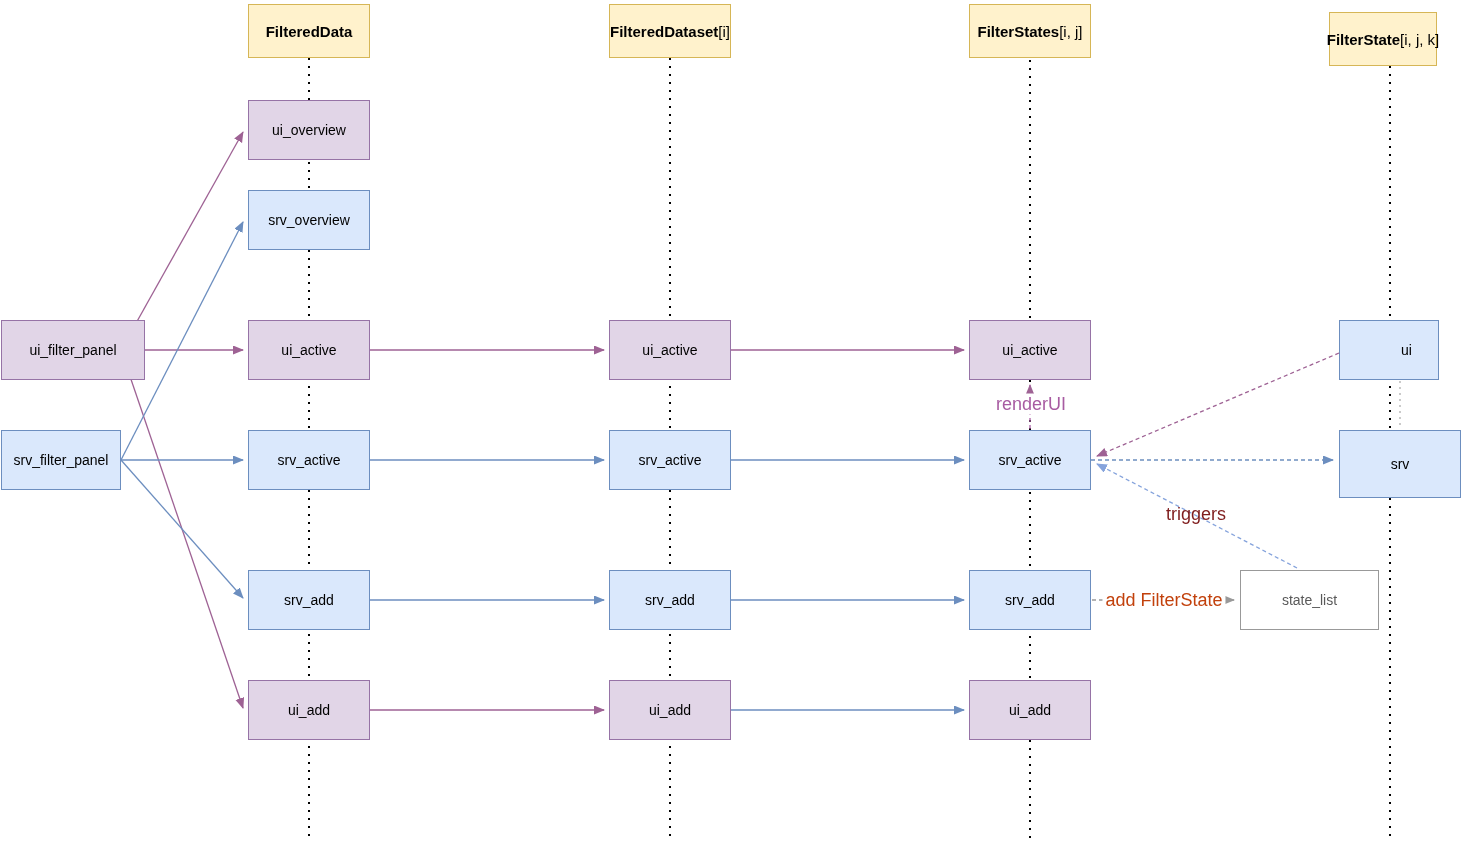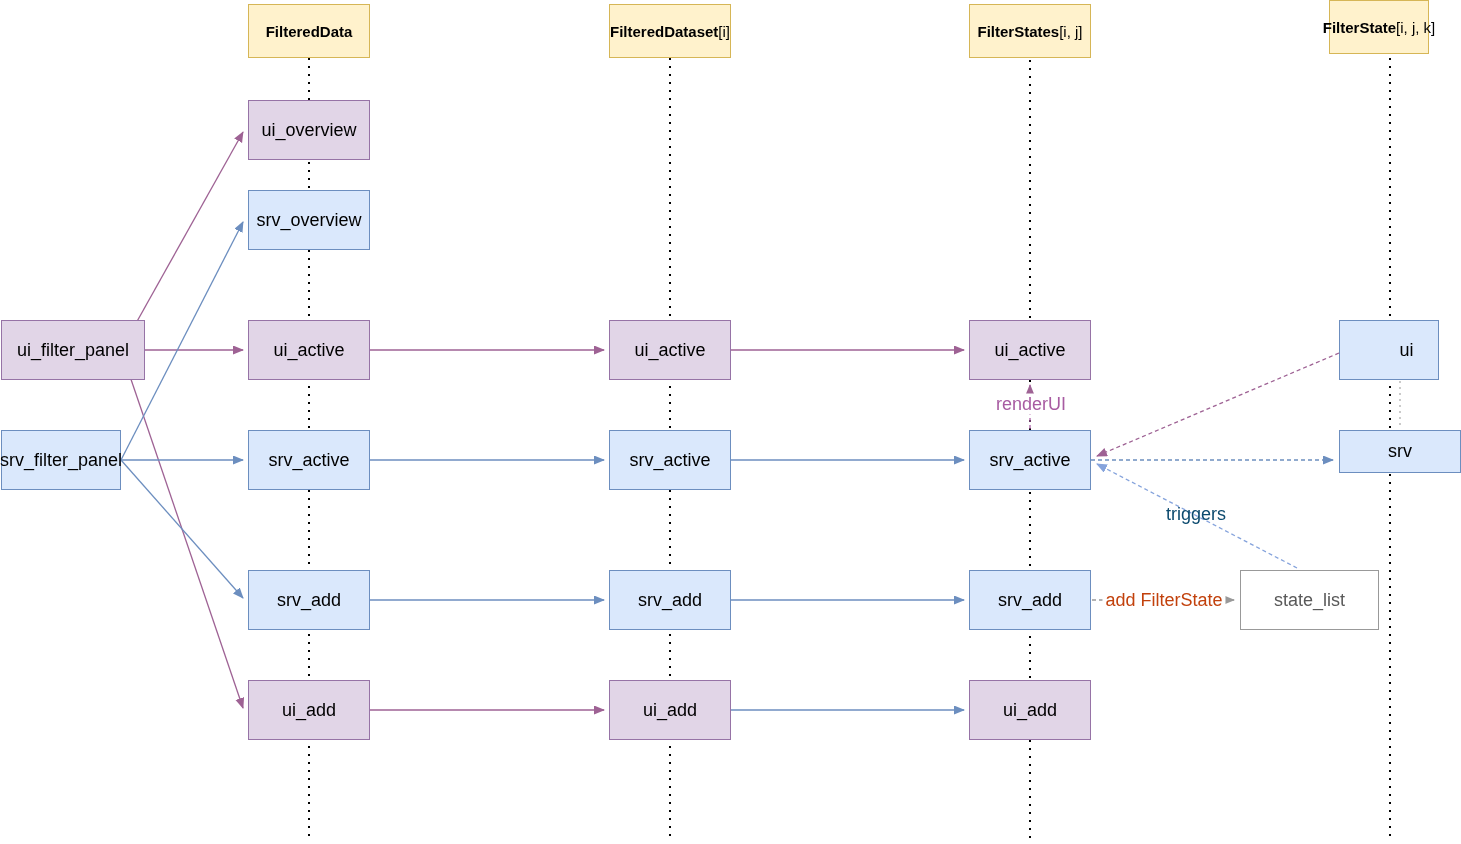--- a/index.html
+++ b/index.html
@@ -4,35 +4,35 @@
 <style>
   html,body{margin:0;padding:0;background:#fff;}
   .canvas{
     position:relative;width:1461px;height:844px;background:#ffffff;
     font-family:"Liberation Sans",sans-serif;overflow:hidden;
   }
   svg.edges{position:absolute;left:0;top:0;z-index:0;}
   .node{
     position:absolute;z-index:2;box-sizing:border-box;
     display:flex;align-items:center;justify-content:center;
-    border:1px solid #000;font-size:18px;color:#000;text-align:center;
+    border:1px solid #000;font-size:14px;color:#000;text-align:center;
     white-space:nowrap;
   }
   .header{font-weight:700;font-size:15px;z-index:2;}
   .header .suffix{font-weight:400;}
   .yellow{background:#FFF2CC;border-color:#D6B656;}
   .purple{background:#E1D5E7;border-color:#9673A6;}
   .blue{background:#DAE8FC;border-color:#6C8EBF;}
   .plain{background:#FFFFFF;border-color:#999999;color:#595959;}
   .edge-label{
     position:absolute;z-index:3;font-size:18px;white-space:nowrap;
     transform:translate(-50%,-50%);padding:0 3px;
   }
   .lbl-renderui{color:#A85CA2;background:#ffffff;}
-  .lbl-triggers{color:#0c4a6e;}
+  .lbl-triggers{color:#7f1d1d;}
   .lbl-addfs{color:#c2410c;background:#ffffff;}
 </style>
 </head>
 <body>
 
 <div class="canvas">
 
   <svg class="edges" width="1461" height="844" viewBox="0 0 1461 844">
     <defs>
       <marker id="ap" markerUnits="userSpaceOnUse" markerWidth="12" markerHeight="10" refX="10" refY="4.5" orient="auto">
@@ -83,21 +83,21 @@
 
   <div class="node header yellow" style="left:248px;top:4px;width:122px;height:54px;">
     <span><span>FilteredData</span><span class="suffix"></span></span>
   </div>
   <div class="node header yellow" style="left:609px;top:4px;width:122px;height:54px;">
     <span><span>FilteredDataset</span><span class="suffix">[i]</span></span>
   </div>
   <div class="node header yellow" style="left:969px;top:4px;width:122px;height:54px;">
     <span><span>FilterStates</span><span class="suffix">[i, j]</span></span>
   </div>
-  <div class="node header yellow" style="left:1329px;top:0;width:100px;height:54px;">
+  <div class="node header yellow" style="left:1329px;top:12px;width:108px;height:54px;">
     <span><span>FilterState</span><span class="suffix">[i, j, k]</span></span>
   </div>
 
   <div class="node purple" style="left:1px;top:320px;width:144px;height:60px;">ui_filter_panel</div>
   <div class="node blue" style="left:1px;top:430px;width:120px;height:60px;">srv_filter_panel</div>
 
   <div class="node purple" style="left:248px;top:100px;width:122px;height:60px;">ui_overview</div>
   <div class="node blue" style="left:248px;top:190px;width:122px;height:60px;">srv_overview</div>
   <div class="node purple" style="left:248px;top:320px;width:122px;height:60px;">ui_active</div>
   <div class="node blue" style="left:248px;top:430px;width:122px;height:60px;">srv_active</div>
@@ -108,20 +108,20 @@
   <div class="node blue" style="left:609px;top:430px;width:122px;height:60px;">srv_active</div>
   <div class="node blue" style="left:609px;top:570px;width:122px;height:60px;">srv_add</div>
   <div class="node purple" style="left:609px;top:680px;width:122px;height:60px;">ui_add</div>
 
   <div class="node purple" style="left:969px;top:320px;width:122px;height:60px;">ui_active</div>
   <div class="node blue" style="left:969px;top:430px;width:122px;height:60px;">srv_active</div>
   <div class="node blue" style="left:969px;top:570px;width:122px;height:60px;">srv_add</div>
   <div class="node purple" style="left:969px;top:680px;width:122px;height:60px;">ui_add</div>
 
   <div class="node blue" style="left:1339px;top:320px;width:100px;height:60px;padding-left:35px;">ui</div>
-  <div class="node blue" style="left:1339px;top:430px;width:122px;height:43px;">srv</div>
+  <div class="node blue" style="left:1339px;top:430px;width:122px;height:68px;">srv</div>
   <div class="node plain" style="left:1240px;top:570px;width:139px;height:60px;">state_list</div>
 
   <div class="edge-label lbl-renderui" style="left:1031px;top:404px;">renderUI</div>
   <div class="edge-label lbl-triggers" style="left:1196px;top:514px;">triggers</div>
   <div class="edge-label lbl-addfs" style="left:1164px;top:600px;">add FilterState</div>
 
 </div>
 
 </body></html>

